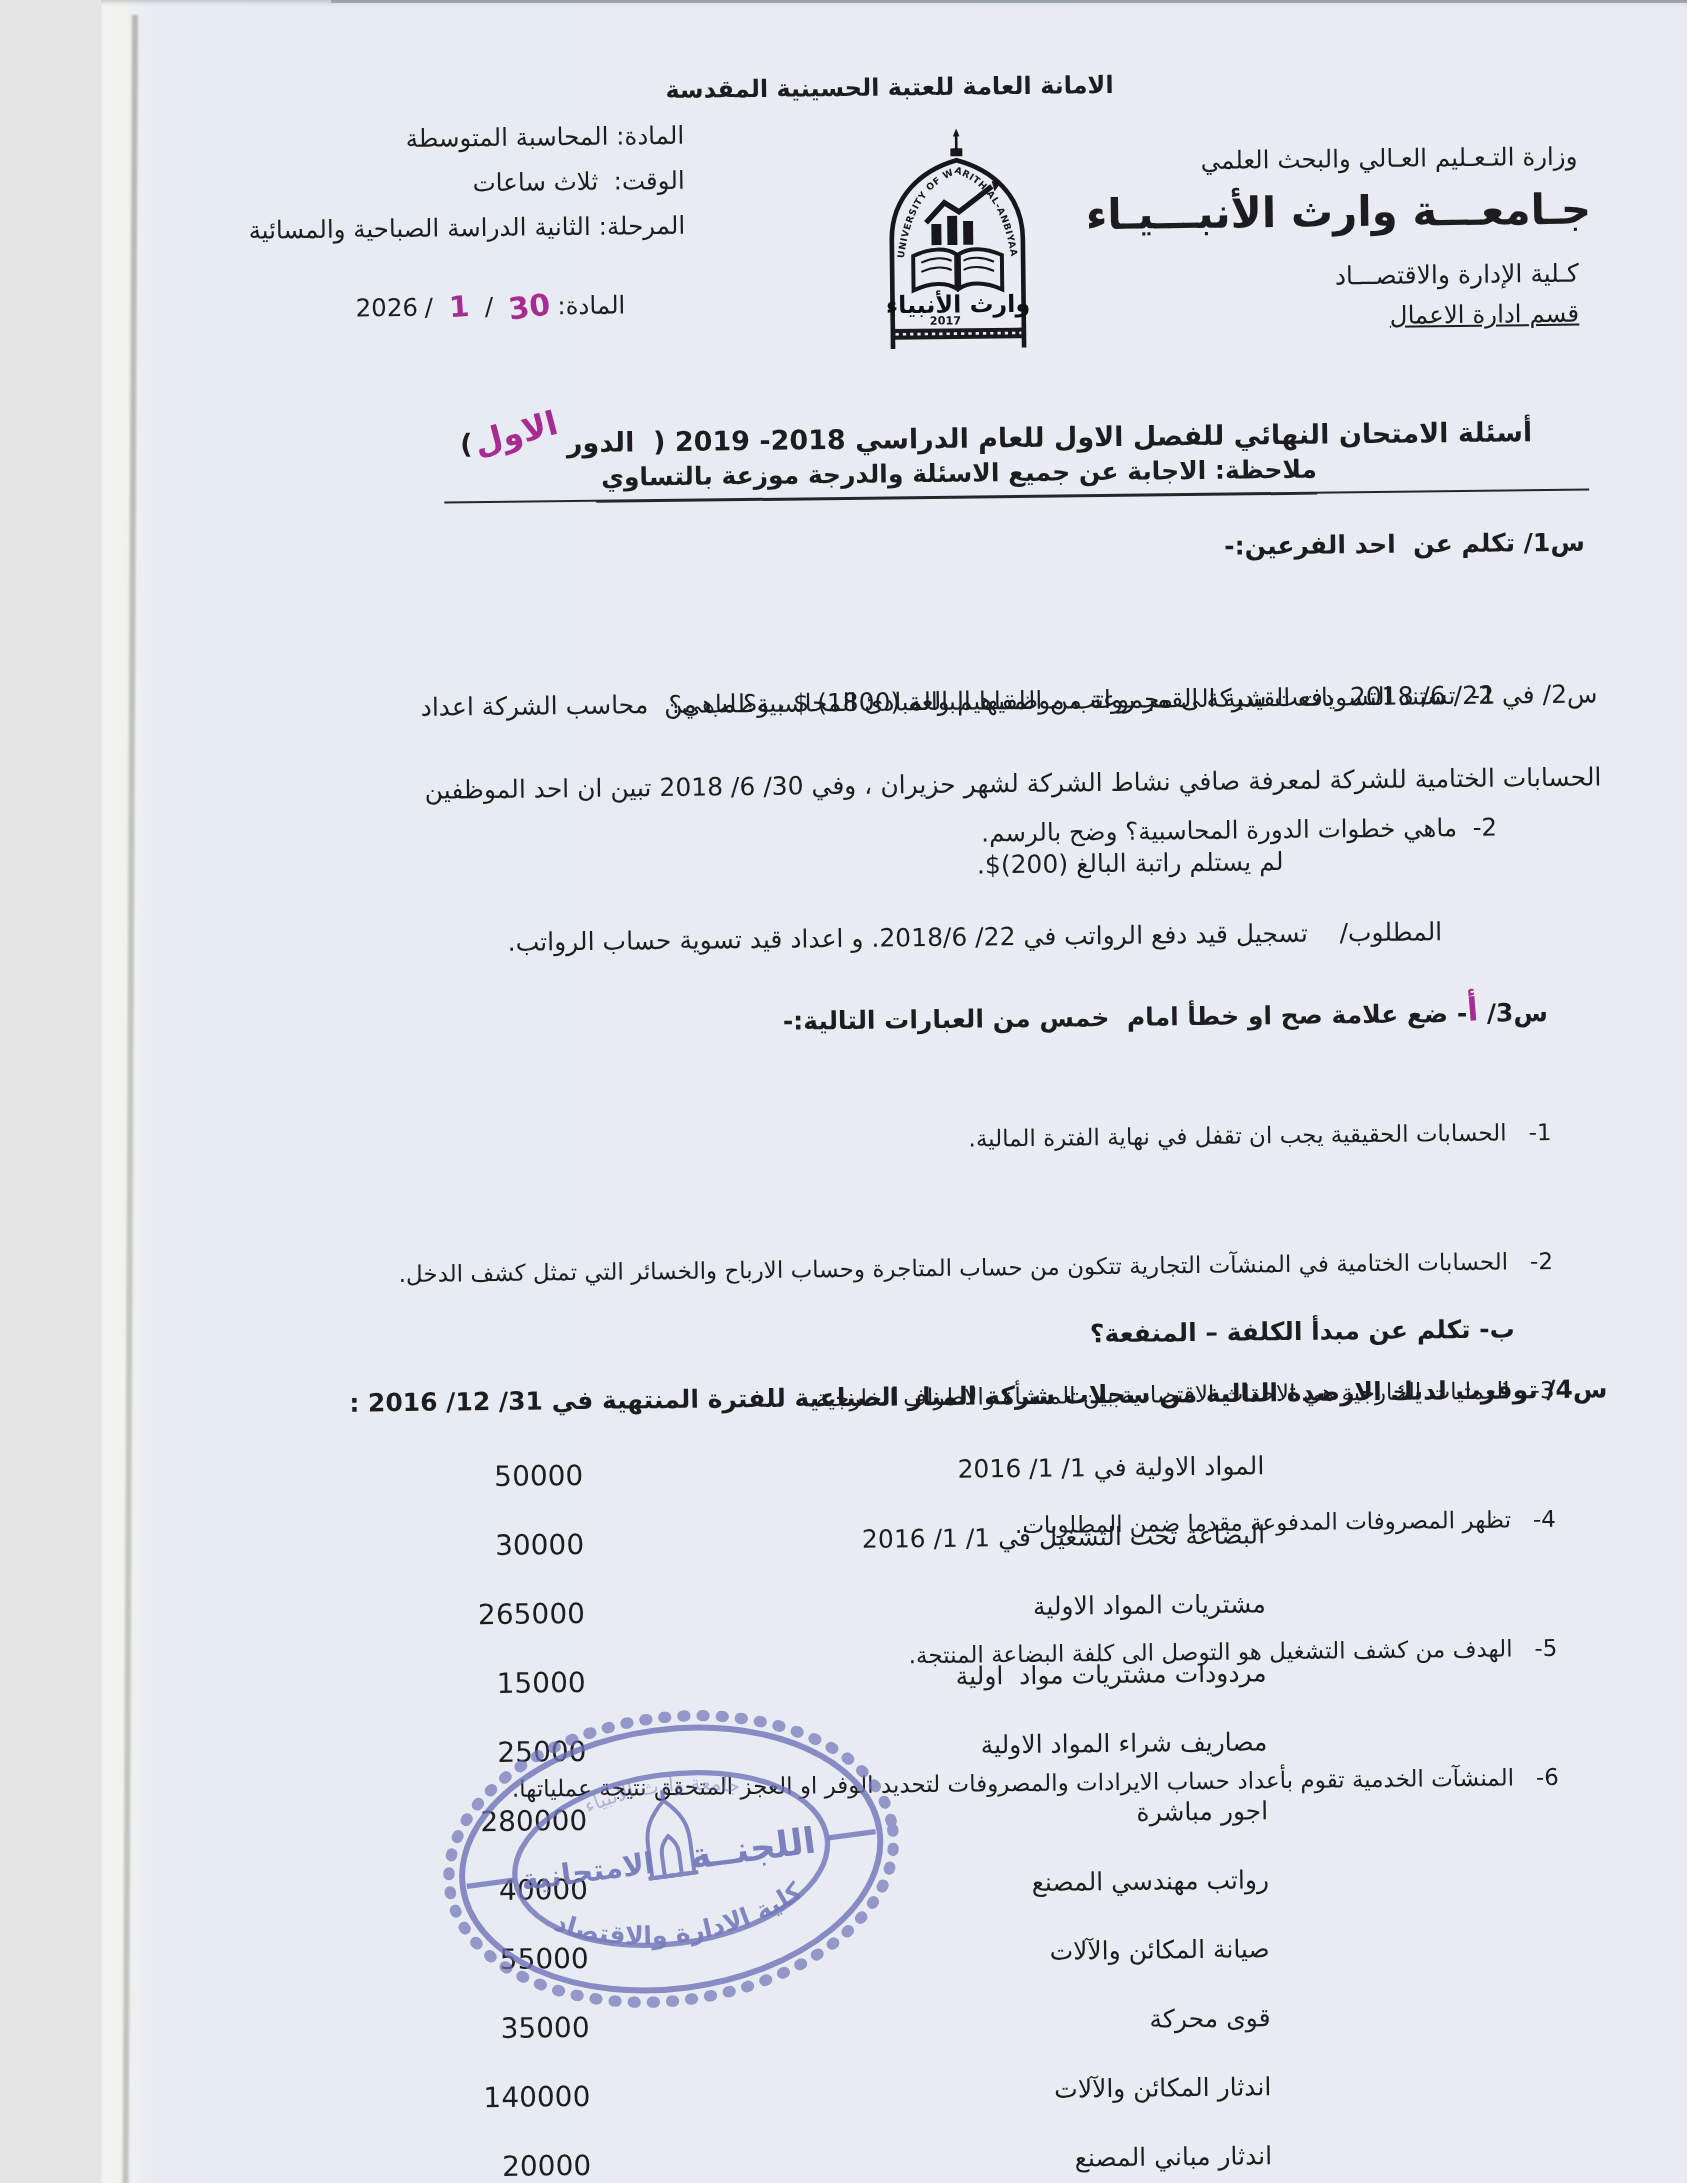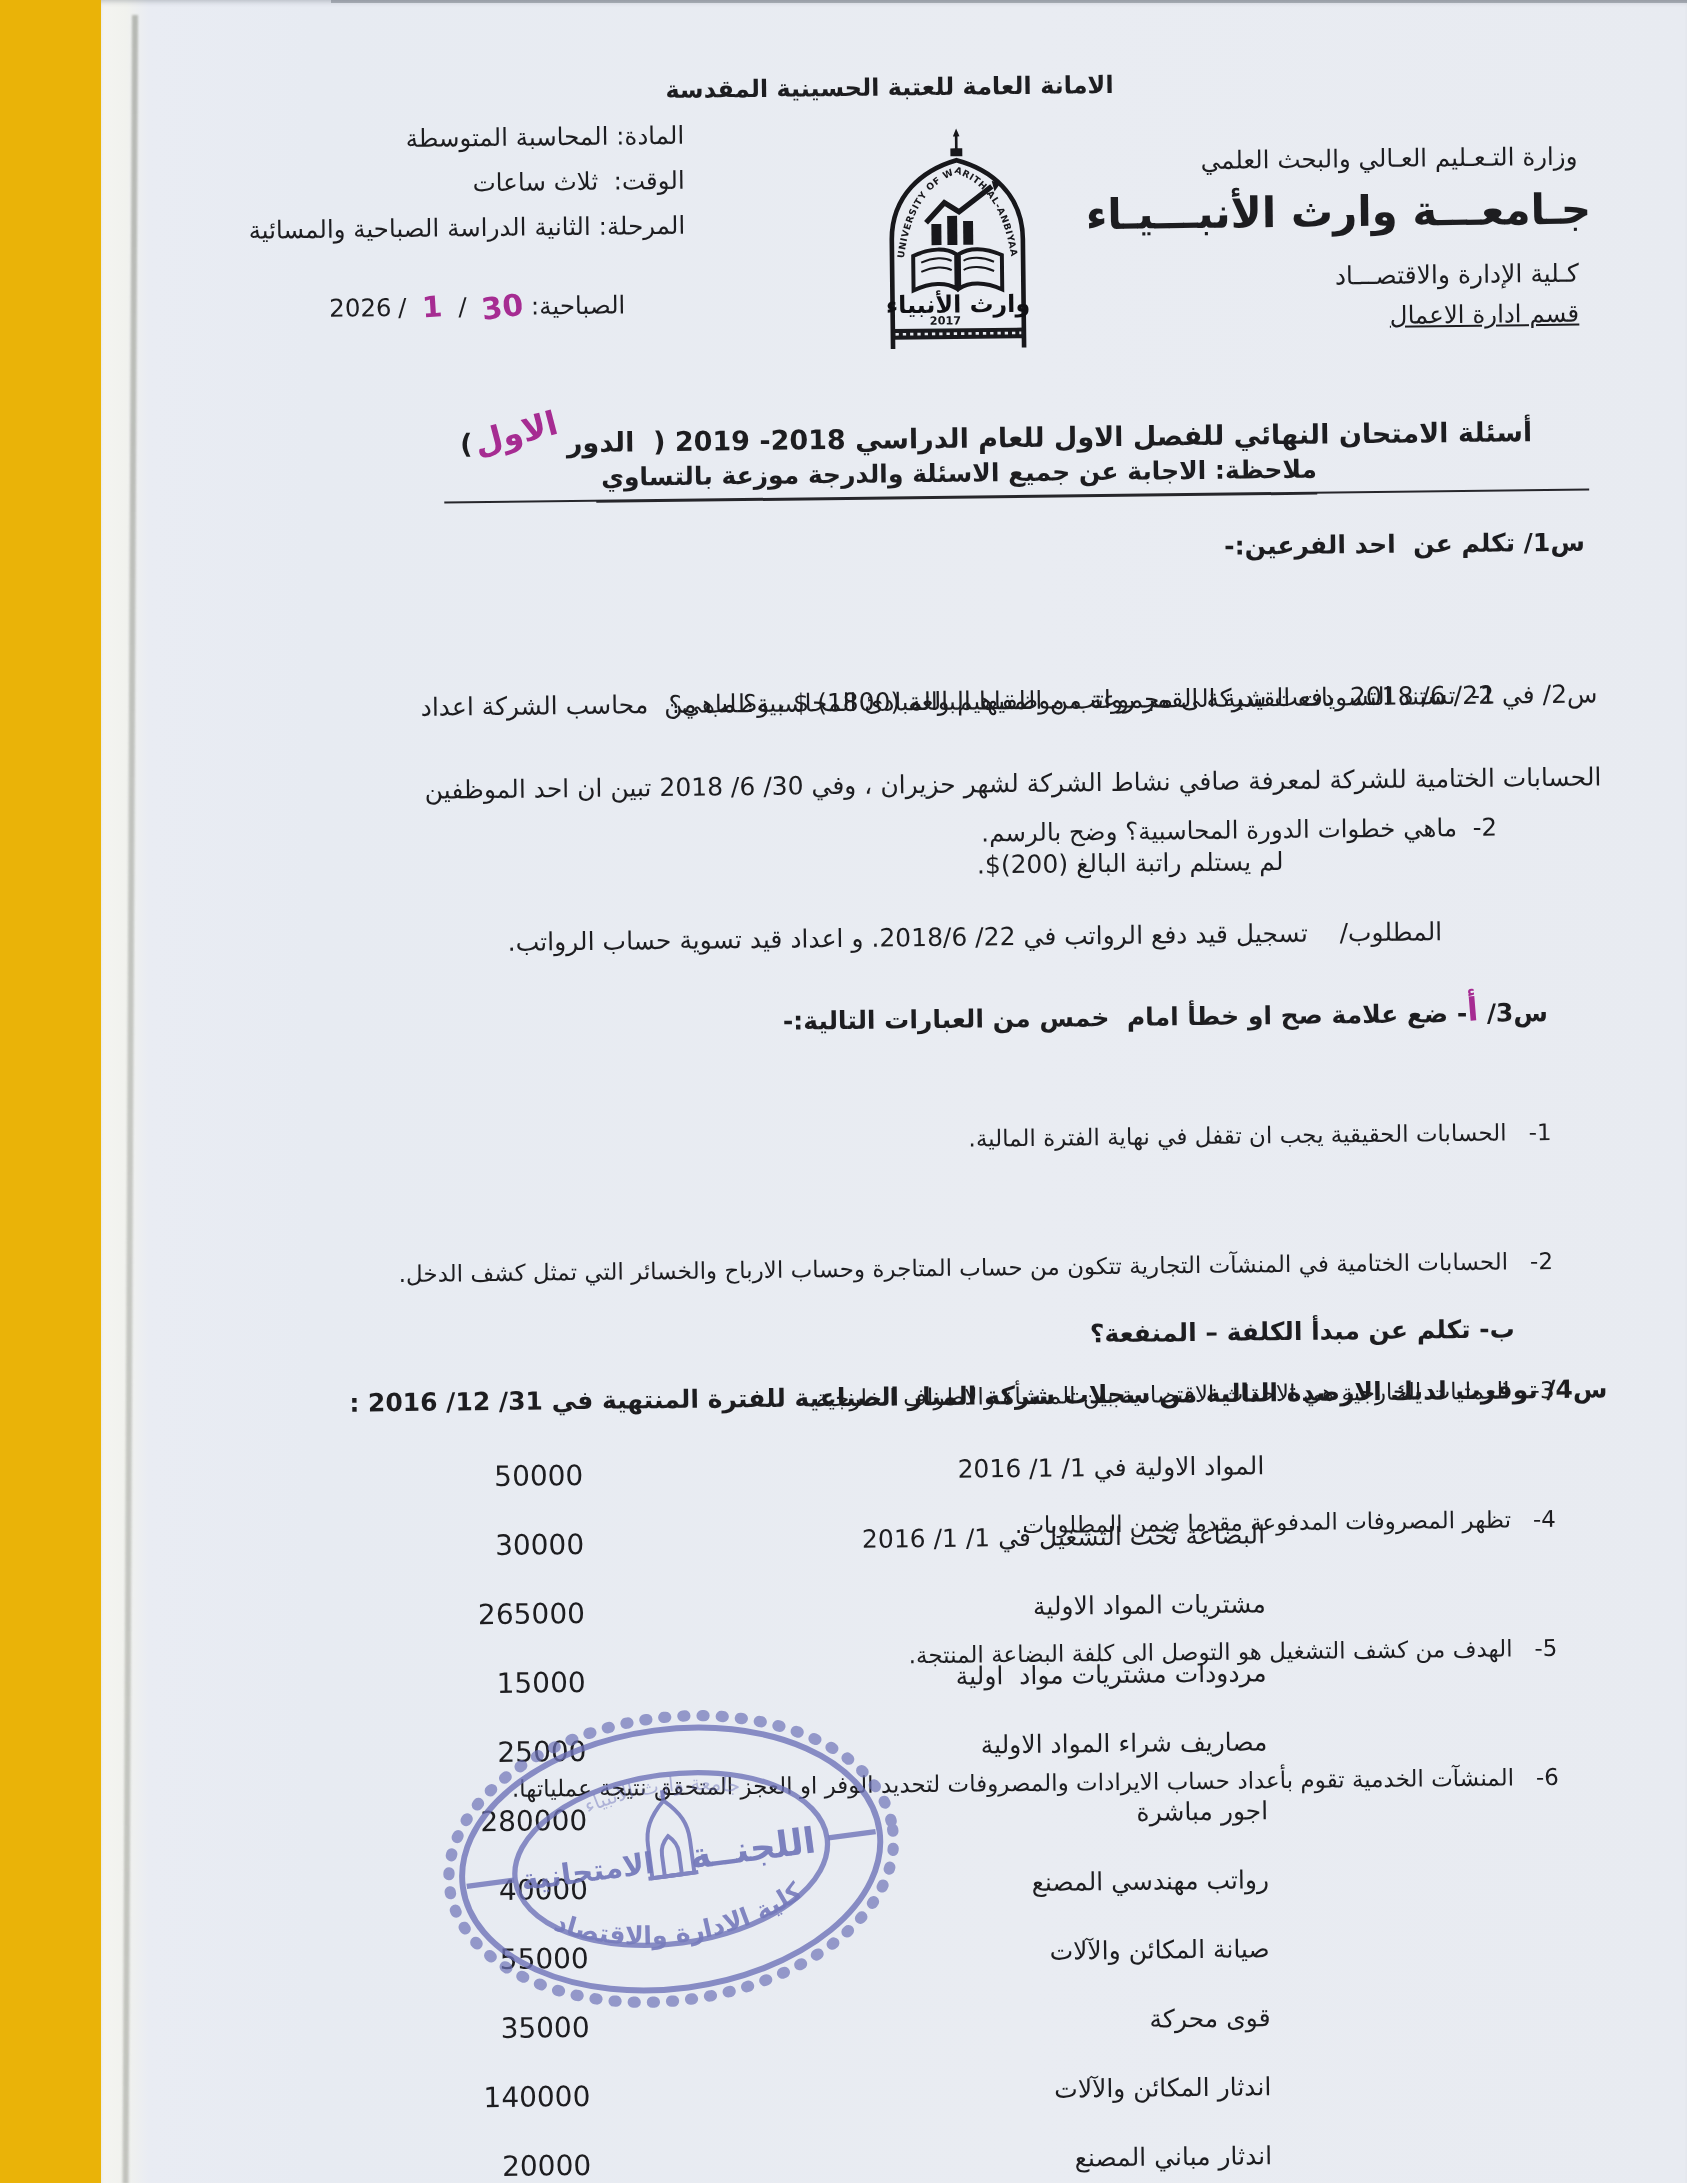--- a/index.html
+++ b/index.html
@@ -1,18 +1,18 @@
 <!DOCTYPE html>
 <html lang="ar" style="font-size:10.6px"><head>
 <meta charset="utf-8">
 <style>
   html,body { margin:0; padding:0; background:#ffffff; }
   .page {
     position:relative; width:1687px; height:2183px; overflow:hidden;
-    background:#eab308;
+    background:#e5e5e5;
     font-family:"DejaVu Sans", sans-serif;
   }
   .paper {
     position:absolute; left:101px; top:0; width:1587px; height:2183px;
     background:linear-gradient(90deg,#f4f4f1 0px,#f1f2ee 25px,#e9ecf3 48px,#e7ebf2 212px,#e9ecf2 926px,#e8ebf1 100%);
     box-shadow:inset 0 4px 5.3px -2.6px rgba(80,90,100,.35);
   }
   .fold {
     position:absolute; left:132px; top:14.6px; width:6px; height:2169px;
     background:linear-gradient(180deg, rgba(138,140,132,.55), rgba(152,154,146,.48) 55%, rgba(128,130,122,.42));
@@ -55,21 +55,21 @@
   <div class="top-edge"></div>
 
   <div class="content">
 
     <div class="line b" style="top:74px; right:562px; font-size:24px">الامانة العامة للعتبة الحسينية المقدسة</div>
 
     <div class="line" style="top:119px; right:992px; font-size:24.5px">المادة: المحاسبة المتوسطة</div>
     <div class="line" style="top:164px; right:992px; font-size:24.5px">الوقت:  ثلاث ساعات</div>
     <div class="line" style="top:209px; right:992px; font-size:24.5px">المرحلة: الثانية الدراسة الصباحية والمسائية</div>
     <div class="line" style="top:254px; right:1006px; font-size:24.5px">
-      <span>الصباحية:</span><span class="hw hw-day">30</span><span class="sep">/</span><span class="hw hw-mon">1</span><span class="sep">/</span><span>2026</span>
+      <span>المادة:</span><span class="hw hw-day">30</span><span class="sep">/</span><span class="hw hw-mon">1</span><span class="sep">/</span><span>2026</span>
     </div>
 
     <div class="line" style="top:150px; right:99px; font-size:24.5px">وزارة التـعـليم العـالي والبحث العلمي</div>
     <div class="line b" style="top:193px; right:86px; font-size:42px">جـامعـــة وارث الأنبـــيـاء</div>
     <div class="line" style="top:267px; right:99px; font-size:25px">كـلية الإدارة والاقتصـــاد</div>
     <div class="line" style="top:307px; right:99px; font-size:24.5px; text-decoration:underline">قسم ادارة الاعمال</div>
 
     <div class="logo-box">
       <svg viewBox="0 0 278 338" width="184" height="224">
         <path d="M139 4 L144 16 L141 16 L141 34 L148 34 L148 46 L130 46 L130 34 L137 34 L137 16 L134 16 Z" fill="#17171b"></path>

